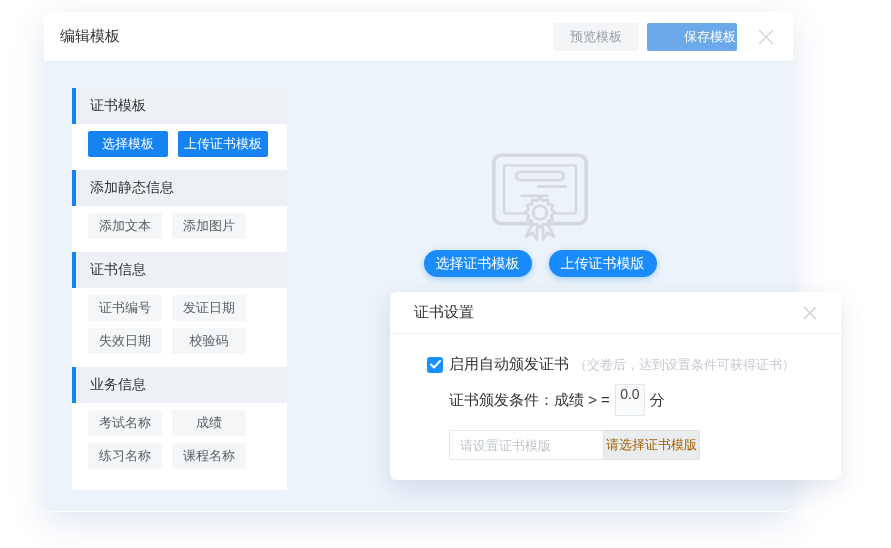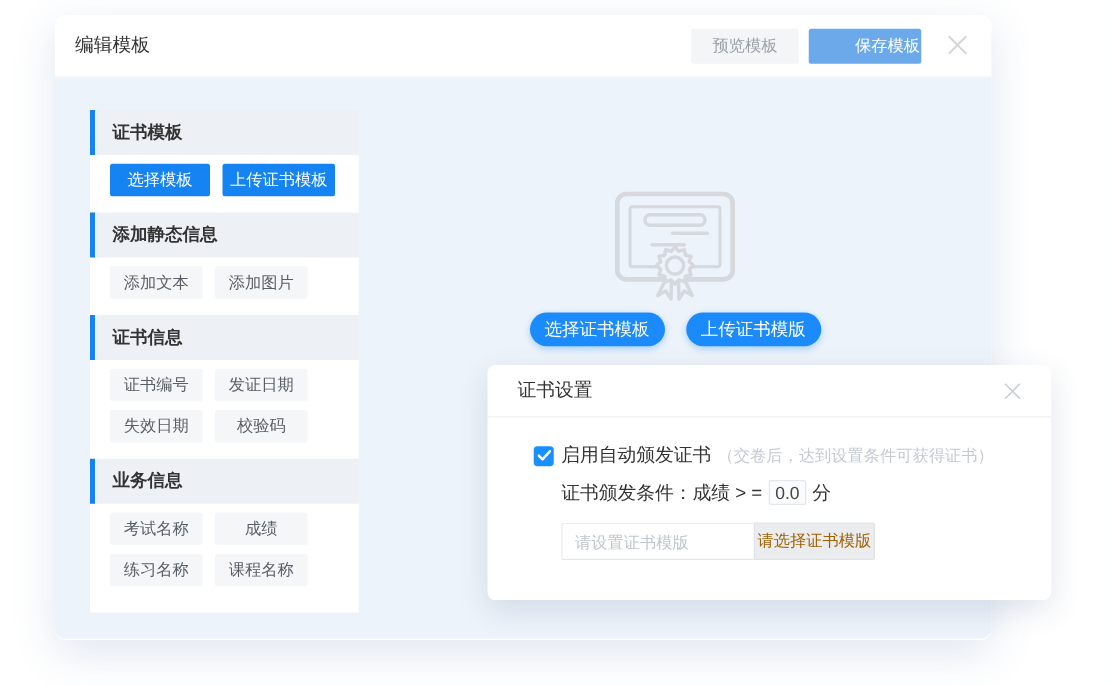--- a/index.html
+++ b/index.html
@@ -8,38 +8,38 @@
   .stage { position:relative; width:891px; height:548px; overflow:hidden; }
 
   
   .card { position:absolute; left:44px; top:12px; width:749px; height:500px;
     background:#ffffff; border-radius:8px;
     box-shadow:0 10px 35px rgba(60,100,160,.16); }
   .card-header { height:50px; display:flex; align-items:center;
     padding:0 14px 0 16px; background:#fff; border-bottom:1px solid #f0f1f3;
     border-radius:8px 8px 0 0; }
   .page-title { font-size:15px; font-weight:normal; color:#333; }
-  .header-actions { margin-left:auto; display:flex; align-items:flex-start; gap:8px; }
+  .header-actions { margin-left:auto; display:flex; align-items:center; gap:8px; }
   .btn { border:none; cursor:pointer; font-family:inherit; }
   .btn-preview { width:86px; height:28px; background:#f4f5f6; color:#99a0a8;
     font-size:13px; border-radius:2px; }
   .btn-save { width:90px; height:28px; background:#6ba9ea; color:#fff;
     font-size:13px; border-radius:2px;padding-left:36px; }
   .close-x { display:inline-flex; align-items:center; justify-content:center;
     width:26px; height:26px; margin-left:8px; cursor:pointer; }
 
   .card-body { position:relative; height:449px; background:#edf3fa;
     border-radius:0 0 8px 8px; }
 
   
   .sidebar { position:absolute; left:28px; top:26px; width:215px; height:402px;
     background:#ffffff; }
   .sec-title { height:36px; display:flex; align-items:center; padding-left:14px;
     background:#edf1f6; border-left:4px solid #1584f2;
-    font-size:14px; font-weight:bold; color:#333; }
+    font-size:14px; font-weight:normal; color:#333; }
   .btn-row { display:flex; flex-wrap:wrap; gap:7px 10px; padding:7px 16px 13px 16px; }
   .side-btn { height:26px; display:inline-flex; align-items:center;
     justify-content:center; font-size:13px; border:none; cursor:pointer;
     border-radius:2px; font-family:inherit;text-align:center; }
   .side-btn.primary { background:#1584f2; color:#fff; min-width:80px; padding:0 6px; }
   .side-btn.plain { background:#f4f6f8; color:#595f66; min-width:74px; padding:0 8px; }
 
   
   .canvas { position:absolute; left:243px; top:0; width:506px; height:449px;
     display:flex; flex-direction:column; align-items:center; }
@@ -60,21 +60,21 @@
   .settings-header .close-x { margin-left:auto; }
   .settings-body { padding:21px 24px 0 37px; }
   .row-enable { display:flex; align-items:center; }
   .checkbox { width:16px; height:16px; border-radius:3px; background:#1890ff;
     display:inline-flex; align-items:center; justify-content:center;
     cursor:pointer; flex:none; }
   .enable-label { margin-left:6px; font-size:15px; color:#333; }
   .enable-hint { margin-left:5px; font-size:13px; color:#c5cad1; }
   .row-condition { margin-top:10px; padding-left:22px; font-size:15px; color:#333;
     display:flex; align-items:center; }
-  .score-box { display:inline-block; min-width:30px; height:20px; line-height:18px;
+  .score-box { display:inline-block; min-width:30px; height:32px; line-height:18px;
     margin:0 5px; padding:0 3px; text-align:center; font-size:14px; color:#444;
     background:#fafbfc; border:1px solid #e3e6ea; border-radius:2px; cursor:text; }
   .row-template { margin-top:14px; padding-left:22px; display:flex; }
   .tpl-input { width:154px; height:30px; border:1px solid #e3e6ea; border-right:none;
     border-radius:2px 0 0 2px; padding:4px 10px; font-size:13px; color:#333;
     outline:none; font-family:inherit; }
   .tpl-input::placeholder { color:#c0c6cd; }
   .tpl-choose { width:97px; height:30px; background:#eaecee; color:#a16207;
     border:1px solid #dfe2e6; border-radius:0 2px 2px 0; font-size:13px;
     cursor:pointer; font-family:inherit; }

